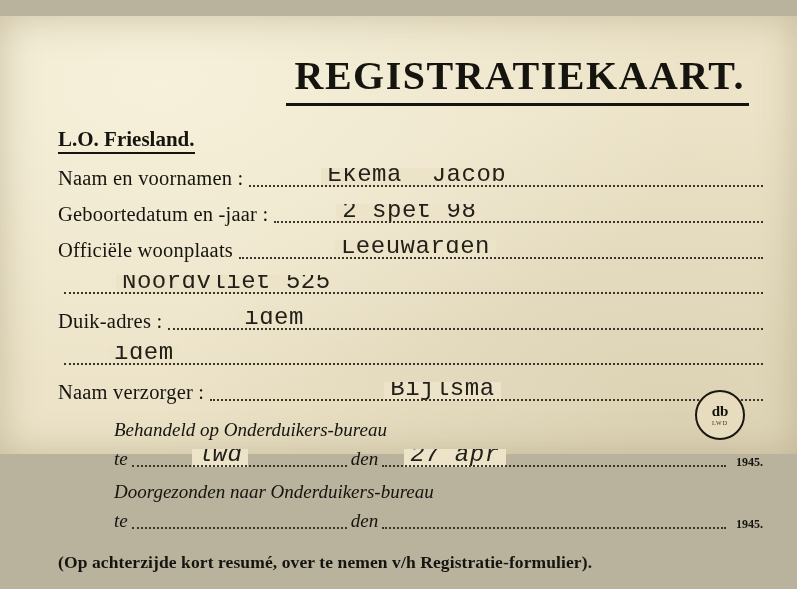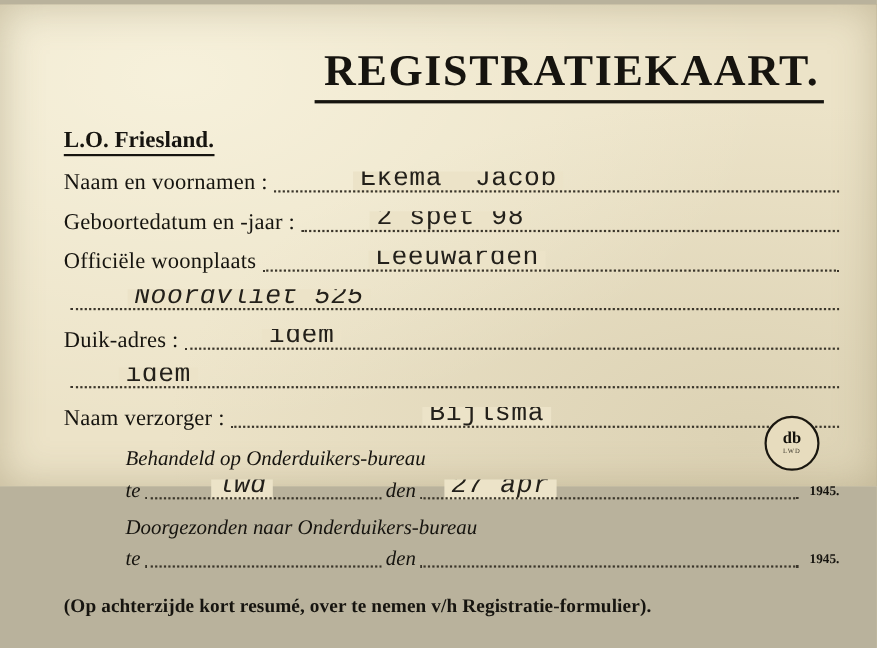--- a/index.html
+++ b/index.html
@@ -9,21 +9,21 @@
   }
   body {
     width: 797px;
     height: 589px;
     overflow: hidden;
     font-family: "Liberation Serif", serif;
   }
 
   #card {
     position: absolute;
-    left: 0; top: 4px;
+    left: 0; top: 16px;
     width: 797px;
     height: 438px;
     background: #ece3c8;
     background-image:
       radial-gradient(ellipse at 20% 15%, rgba(255,252,235,0.55), rgba(255,252,235,0) 60%),
       radial-gradient(ellipse at 85% 90%, rgba(190,178,142,0.35), rgba(190,178,142,0) 55%);
     box-sizing: border-box;
   }
   
   #card::before {
@@ -122,21 +122,21 @@
     padding-left: 56px;
     margin-top: 14px;
     line-height: 1.25;
   }
   .ital2 {
     margin-top: 10px;
   }
 
   .teline {
     display: flex;
-    align-items: center;
+    align-items: flex-end;
     padding-left: 56px;
     margin-top: 6px;
     font-size: 19px;
     font-style: italic;
     color: #16140f;
     white-space: nowrap;
   }
   .teline .seg-dots {
     position: relative;
     height: 21px;
@@ -224,21 +224,21 @@
 
     <div class="row">
       <span class="label">Officiële woonplaats</span>
       <span class="dotfill">
         <span class="typed" style="left:96px;">Leeuwarden</span>
       </span>
     </div>
 
     <div class="row">
       <span class="dotfill">
-        <span class="typed" style="left:52px;font-style:italic;">Noordvliet 525</span>
+        <span class="typed" style="left:52px;">Noordvliet 525</span>
       </span>
     </div>
 
     <div class="row">
       <span class="label">Duik-adres :</span>
       <span class="dotfill">
         <span class="typed" style="left:70px;">idem</span>
       </span>
     </div>
 

